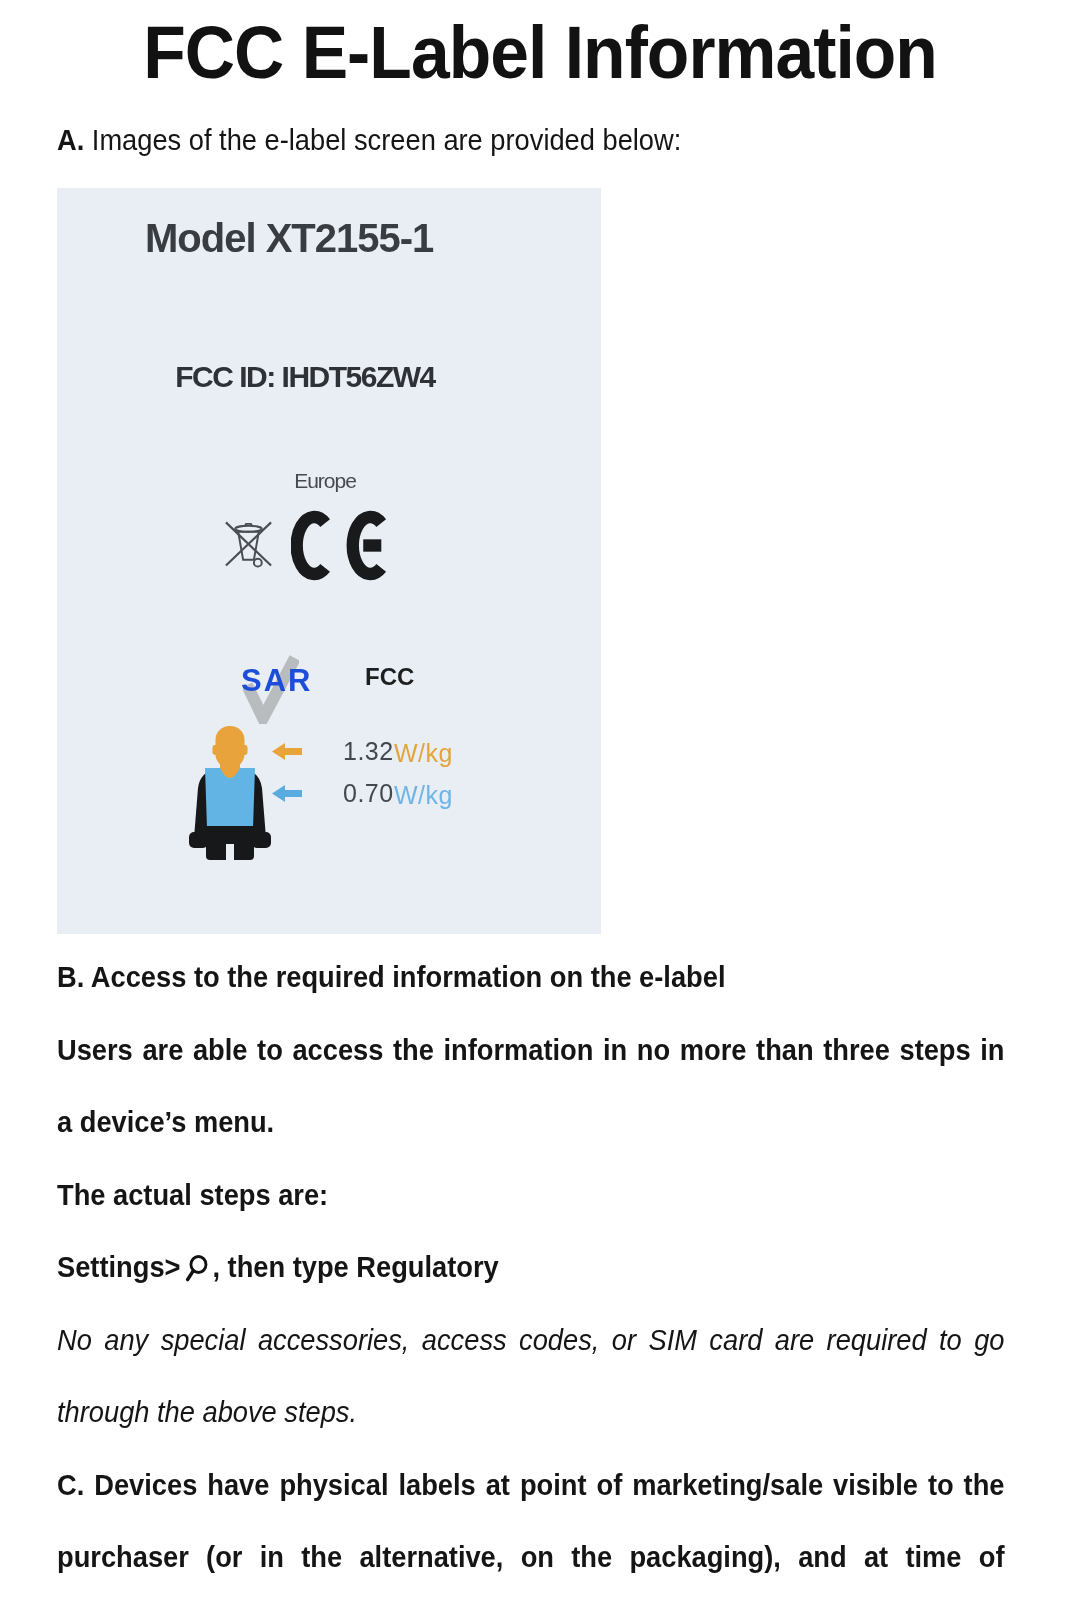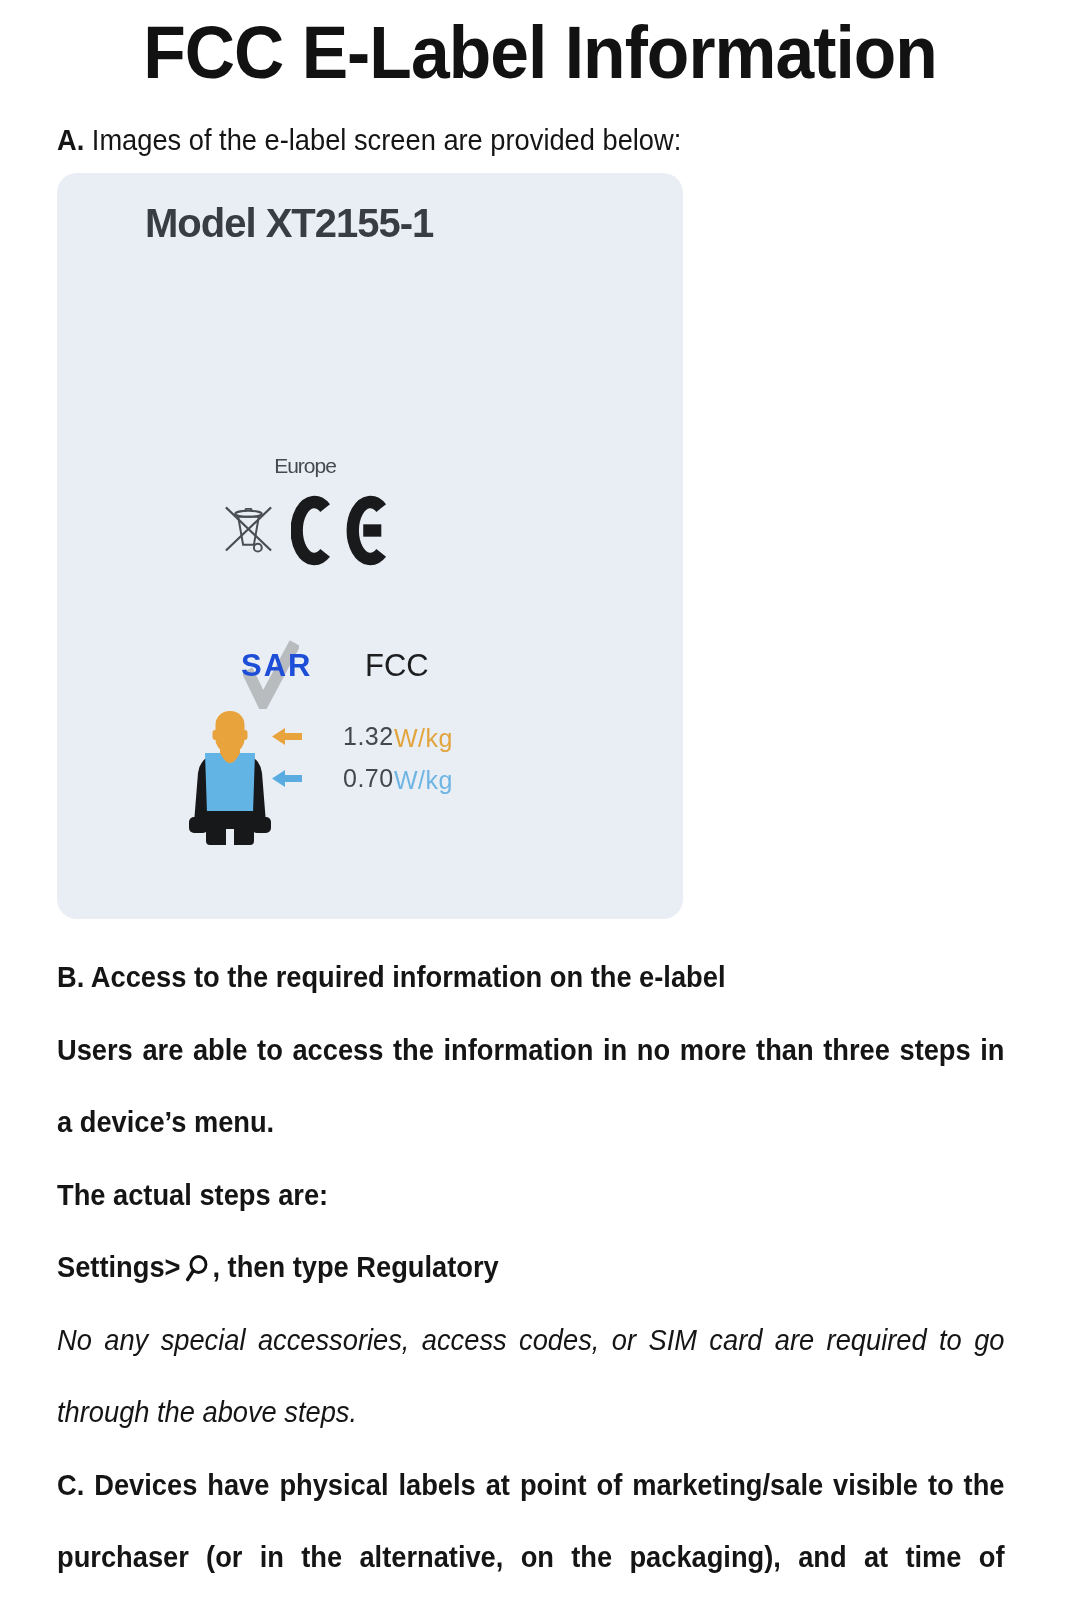--- a/index.html
+++ b/index.html
@@ -22,35 +22,34 @@
     transform:scaleX(.94); transform-origin:0 0;
     font-size:29px; line-height:34px; white-space:nowrap; color:#151515;
   }
   .bold { font-weight:700; }
   .ital { font-style:italic; font-weight:400; }
   .just { white-space:normal; text-align:justify; text-align-last:justify; }
   .search-glyph { vertical-align:-7px; margin:0 2px 0 4px; }
 
   
   .panel {
-    position:absolute; left:57px; top:173px; width:626px; height:746px;
+    position:absolute; left:57px; top:188px; width:544px; height:746px;
     background:#e9edf4;
-    border-radius:20px;
   }
   .panel .abs { position:absolute; }
   .model   { left:88px; top:28px;  font-size:40px; font-weight:700; letter-spacing:-1px; color:#393d41; }
   .ctr     { left:0; width:496px; text-align:center; }
   .us      { top:148px; font-size:20px; letter-spacing:-.5px; color:#54585c; }
   .fccid   { top:172px; font-size:30px; font-weight:700; letter-spacing:-1.5px; color:#2e3236; }
-  .europe  { top:281px; font-size:21px; letter-spacing:-1px; color:#46494d; }
+  .europe  { top:281px; font-size:21px; letter-spacing:-1px; color:#46494d;margin-left:20px; }
   .weee    { left:165px; top:328px; }
   .cemark  { left:234px; top:321px; }
   .check   { left:186px; top:466px; z-index:1; }
   .sar     { left:184px; top:475px; font-size:31px; font-weight:700; letter-spacing:2px; color:#1d4ed8; z-index:2; }
-  .fccmark { left:308px; top:475px; font-size:31px; font-weight:400; color:#1d1e20;text-align:center; }
+  .fccmark { left:308px; top:475px; font-size:24px; font-weight:700; color:#1d1e20;text-align:center; }
   .person  { left:128px; top:538px; }
   .arr1    { left:215px; top:555px; }
   .arr2    { left:215px; top:597px; }
   .val     { font-size:25px; font-weight:400; color:#44474c; letter-spacing:.5px;margin-left:26px; }
   .val1    { left:260px; top:549px; }
   .val2    { left:260px; top:591px; }
   .unit    { font-size:25px; font-weight:400; letter-spacing:.5px; }
   .unit1   { left:337px; top:551px; color:#e2a53e; }
   .unit2   { left:337px; top:593px; color:#6fb5e4; }
 </style>
@@ -60,20 +59,21 @@
 <div class="page">
 
   <div class="title">FCC E-Label Information</div>
 
   <p class="line" style="top:123px"><span class="bold">A.</span><span> Images of the e-label screen are provided below:</span></p>
 
   <div class="panel">
 
     <div class="abs model">Model XT2155-1</div>
 
+    <div class="abs ctr fccid">FCC ID: IHDT56ZW4</div>
 
     <div class="abs ctr europe">Europe</div>
 
     <svg class="abs weee" width="53" height="54" viewBox="0 0 54 54">
       <g fill="none" stroke="#4a4d52" stroke-width="2">
         <ellipse cx="27" cy="12.5" rx="13.5" ry="3"></ellipse>
         <path d="M23,10.2 L24.5,7.5 H29.5 L31,10.2"></path>
         <path d="M16.5,15.5 L21.5,44 H32.5 L37.5,15.5 Z"></path>
         <circle cx="36.5" cy="47" r="4"></circle>
         <path d="M4,6 L50,50 M50,6 L4,50" stroke-width="2.2"></path>

